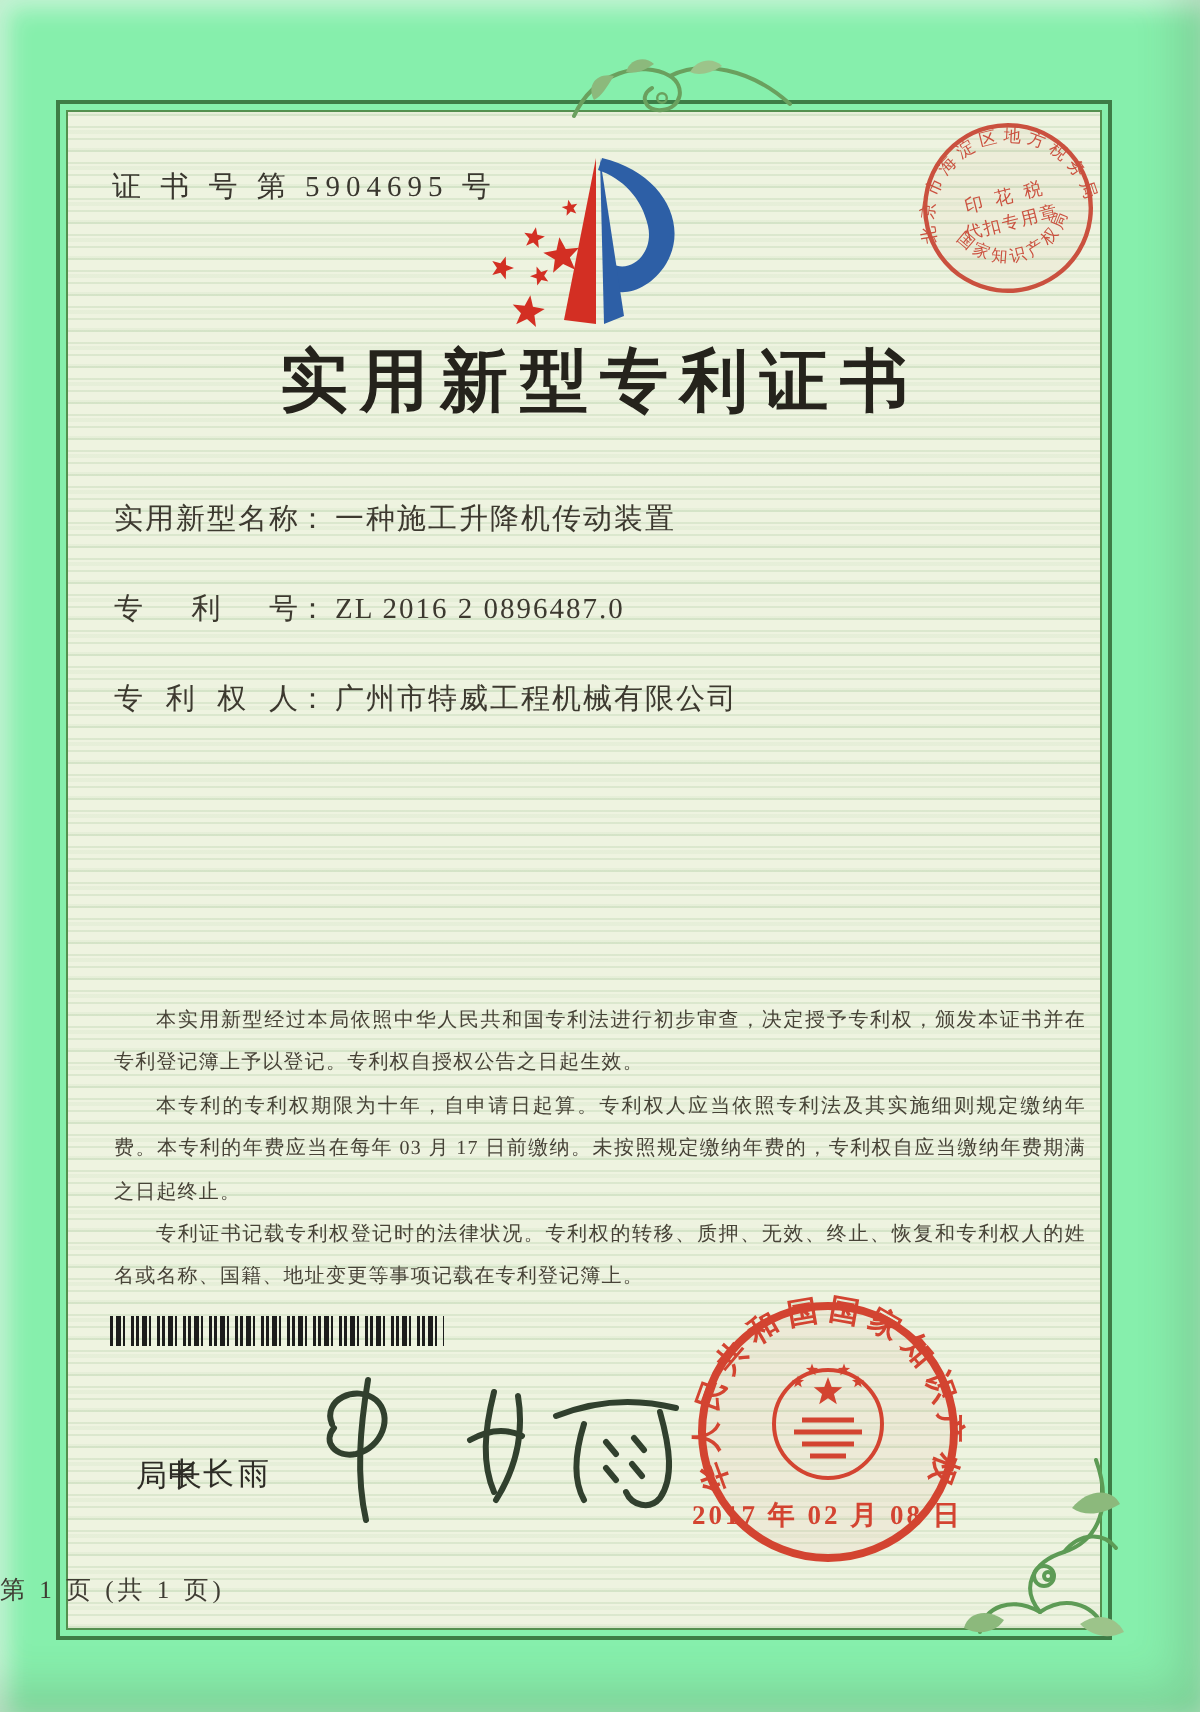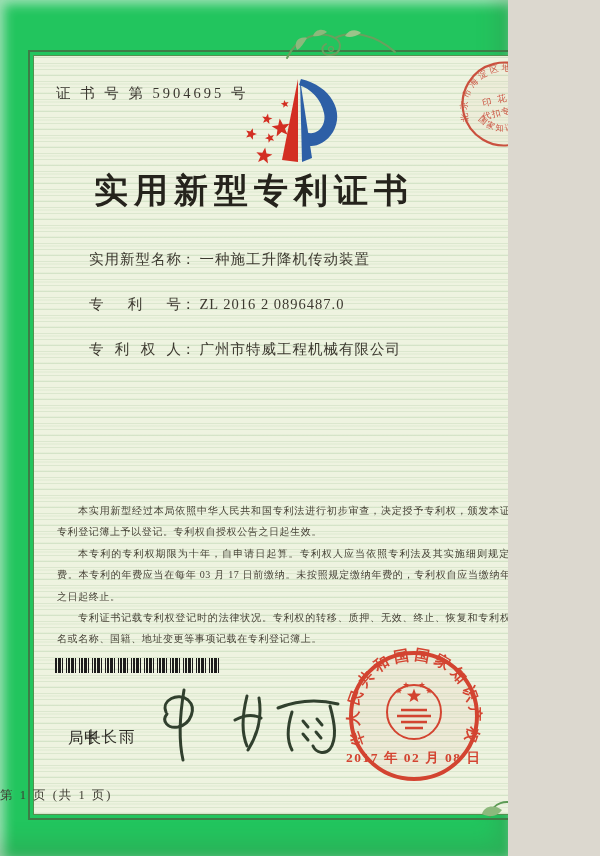--- a/index.html
+++ b/index.html
@@ -3,22 +3,22 @@
 <meta charset="utf-8">
 <style>
   * { box-sizing: border-box; }
   html,body { margin:0; padding:0; }
   body {
     width:600px; height:856px;
     background:#dcd8cf;
     font-family:"Liberation Serif","DejaVu Serif",serif;
   }
   .page {
-    position:relative; width:508px; height:856px;
-    background:#22c55e; overflow:hidden;
+    position:relative; width:600px; height:856px;
+    background:#86efac; overflow:hidden;
     box-shadow: inset -10px -12px 22px rgba(90,80,60,0.18), inset 4px 4px 12px rgba(255,255,255,0.6);
   }
   .frame-outer {
     position:absolute; left:28px; top:50px; width:528px; height:770px;
     border:2px solid #3e7c46;
   }
   .frame-inner {
     position:absolute; left:3px; top:3px; right:3px; bottom:3px;
     border:1px solid #54904f;
     background-color:#eef3e0;
@@ -32,21 +32,21 @@
   }
   .tax-stamp {
     position:absolute; left:458px; top:58px; width:92px; height:92px;
     transform:rotate(-14deg); opacity:0.92;
   }
   .logo { position:absolute; left:237px; top:74px; width:128px; height:102px; }
   .title {
     position:absolute; left:0; right:0; top:168px; text-align:center;
     font-size:34px; font-weight:bold; letter-spacing:6px; color:#25231c;
   }
-  .fields { position:absolute; left:57px; top:250px; width:480px;margin-left:32px; }
+  .fields { position:absolute; left:57px; top:250px; width:480px; }
   .field { height:45px; font-size:14.5px; color:#3c392f; white-space:nowrap; }
   .flabel {
     display:inline-block; width:92px; text-align:justify; text-align-last:justify;
     vertical-align:bottom;
   }
   .fcolon { display:inline-block; margin-right:4px; }
   .fvalue { letter-spacing:1px; }
   .body-text {
     position:absolute; left:57px; top:500px; width:486px;
     font-size:10px; line-height:21.4px; color:#474337;

